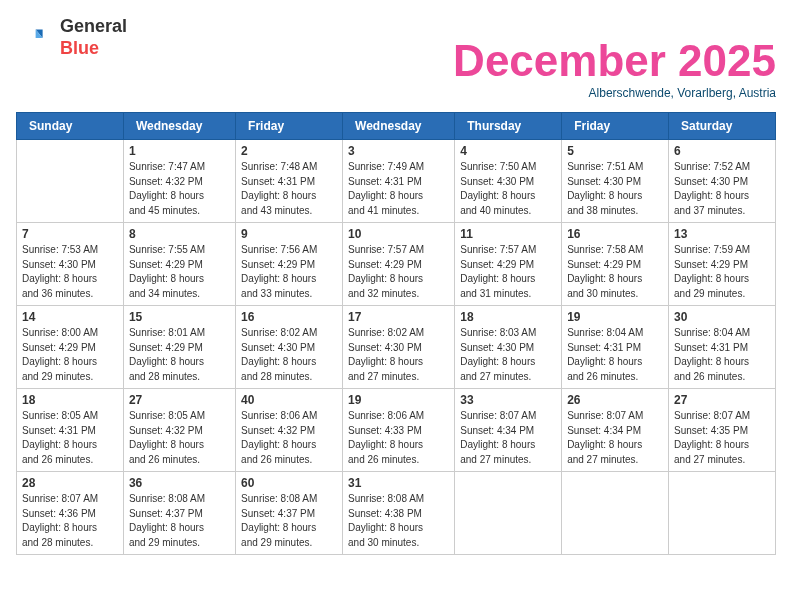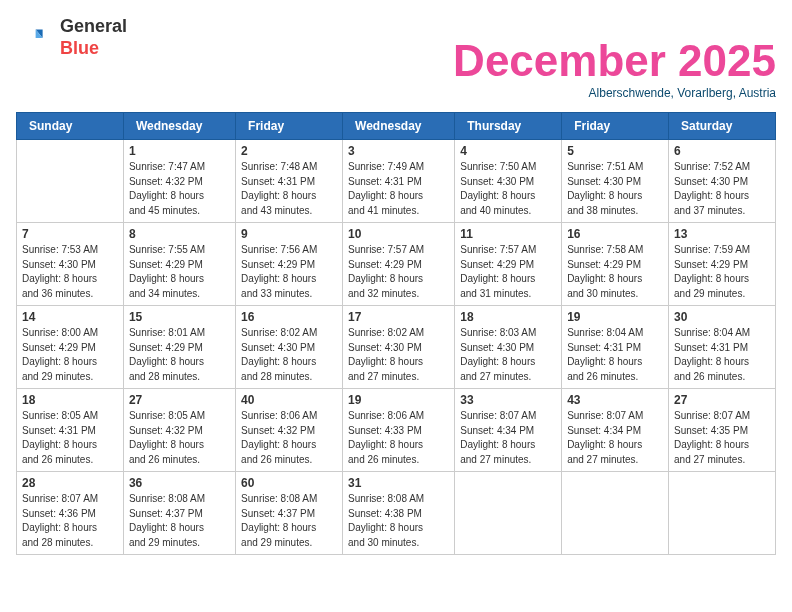--- a/index.html
+++ b/index.html
@@ -221,21 +221,21 @@
         </td>
         <td>
           <span class="day-number">19</span>
           <div class="day-info">Sunrise: 8:06 AM<br>Sunset: 4:33 PM<br>Daylight: 8 hours<br>and 26 minutes.</div>
         </td>
         <td>
           <span class="day-number">33</span>
           <div class="day-info">Sunrise: 8:07 AM<br>Sunset: 4:34 PM<br>Daylight: 8 hours<br>and 27 minutes.</div>
         </td>
         <td>
-          <span class="day-number">43</span>
+          <span class="day-number">26</span>
           <div class="day-info">Sunrise: 8:07 AM<br>Sunset: 4:34 PM<br>Daylight: 8 hours<br>and 27 minutes.</div>
         </td>
         <td>
           <span class="day-number">27</span>
           <div class="day-info">Sunrise: 8:07 AM<br>Sunset: 4:35 PM<br>Daylight: 8 hours<br>and 27 minutes.</div>
         </td>
       </tr>
       <tr>
         <td>
           <span class="day-number">28</span>

